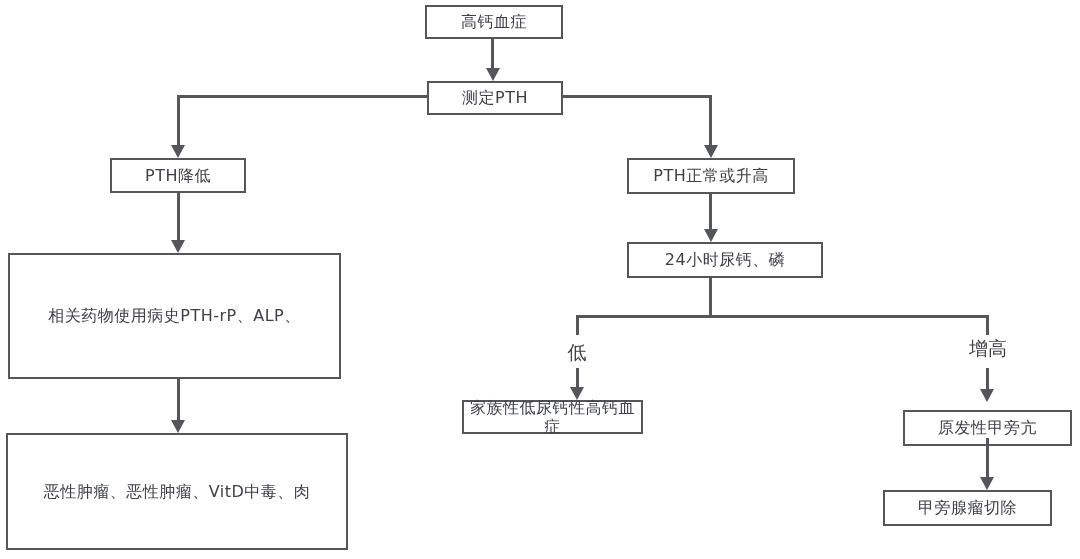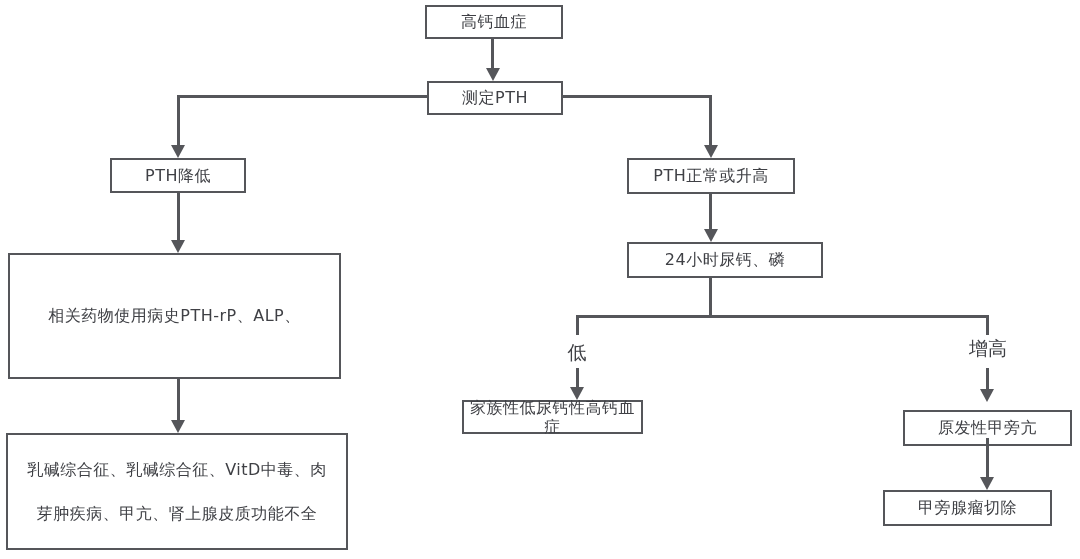--- a/index.html
+++ b/index.html
@@ -60,22 +60,21 @@
 
   <div class="node" style="left:427px;top:81px;width:136px;height:34px;">测定PTH</div>
 
   <div class="node" style="left:110px;top:158px;width:136px;height:35px;">PTH降低</div>
 
   <div class="node multi" style="left:8px;top:253px;width:333px;height:126px;">
     <span class="ln">相关药物使用病史PTH-rP、ALP、</span>
   </div>
 
   <div class="node multi2" style="left:6px;top:433px;width:342px;height:117px;">
-    <span class="ln">乳碱综合征、乳碱综合征、VitD中毒、肉</span>
-    <span class="ln">芽肿疾病、甲亢、肾上腺皮质功能不全</span>
+    <span class="ln">恶性肿瘤、恶性肿瘤、VitD中毒、肉</span>
   </div>
 
   <div class="node" style="left:627px;top:158px;width:168px;height:36px;">PTH正常或升高</div>
 
   <div class="node" style="left:627px;top:242px;width:196px;height:36px;">24小时尿钙、磷</div>
 
   <div class="node" style="left:462px;top:400px;width:181px;height:34px;">家族性低尿钙性高钙血症</div>
 
   <div class="node" style="left:903px;top:402px;width:169px;height:36px;margin-top:8px;">原发性甲旁亢</div>
 

